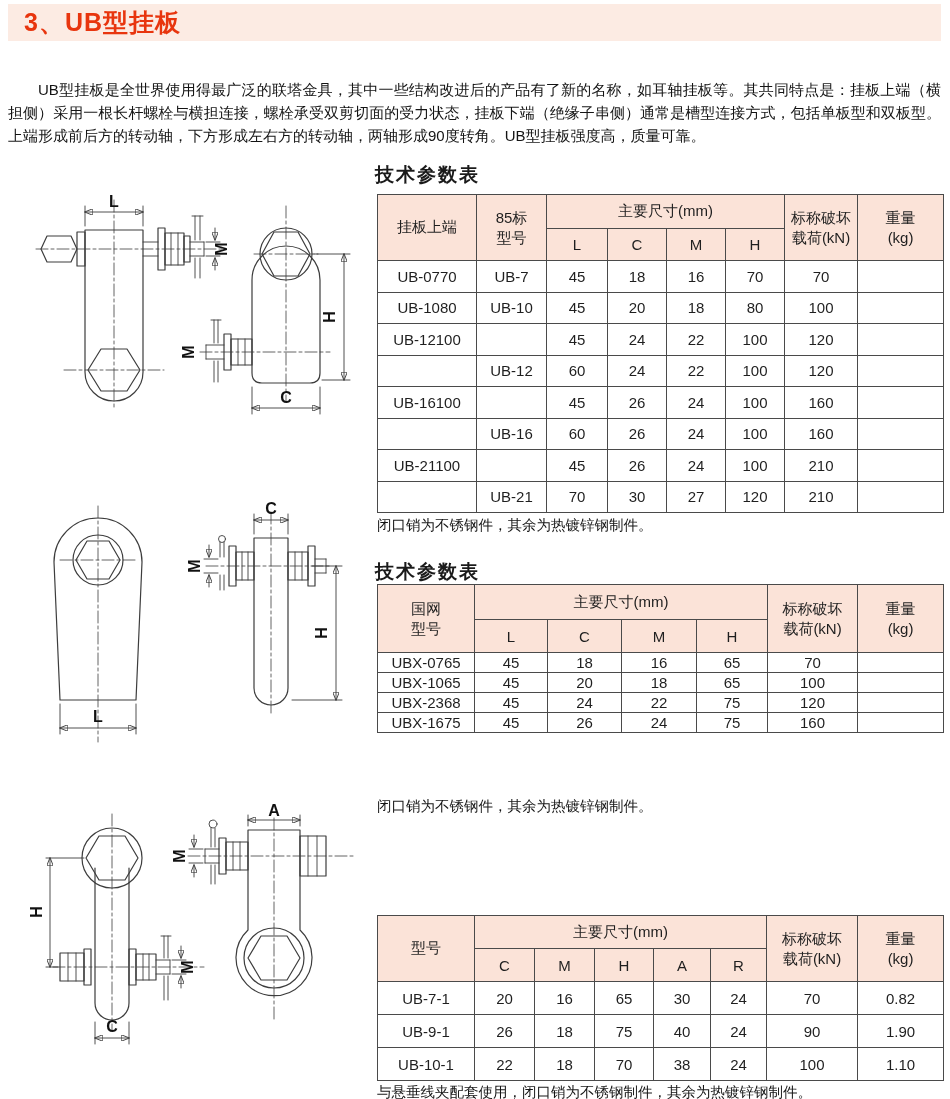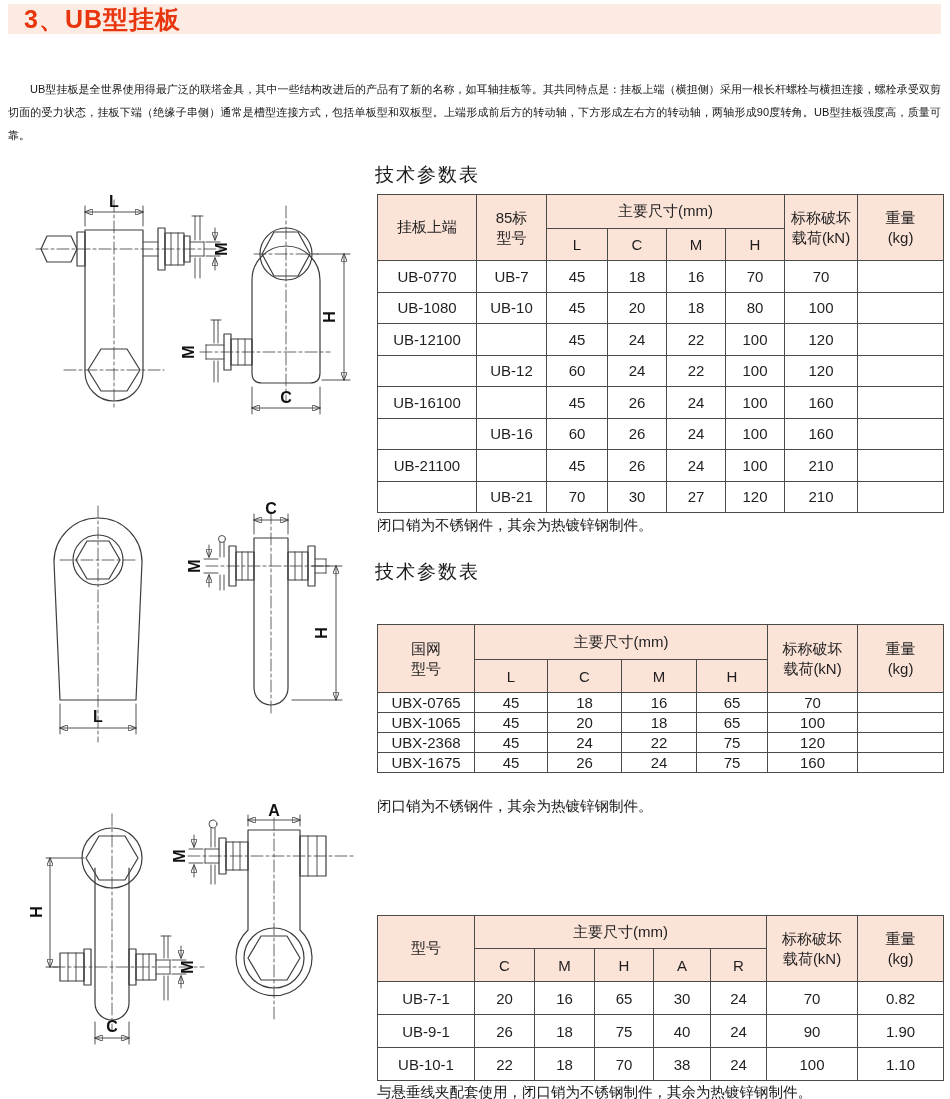--- a/index.html
+++ b/index.html
@@ -2,44 +2,44 @@
 <html><head>
 <meta charset="utf-8">
 <style>
   * { margin:0; padding:0; box-sizing:border-box; }
   html,body { background:#ffffff; }
   body {
     width:950px; height:1099px; position:relative; overflow:hidden;
     font-family:"Liberation Sans","DejaVu Sans",sans-serif; color:#222;
   }
   .banner {
-    position:absolute; left:8px; top:4px; width:933px; height:30px;
+    position:absolute; left:8px; top:4px; width:933px; height:37px;
     background:#fcebe3; display:flex; align-items:center;
   }
   .title {
     font-size:25px; font-weight:bold; color:#e8350e;
     padding-left:16px; letter-spacing:1px;
   }
   .intro {
     position:absolute; left:8px; top:78px; width:933px;
-    font-size:11px; line-height:23px; color:#141414;
+    font-size:15px; line-height:23px; color:#141414;
     text-align:justify; text-indent:2em;
   }
   .sec-h {
-    position:absolute; left:375px; font-size:19px; font-weight:400;
+    position:absolute; left:375px; font-size:19px; font-weight:700;
     color:#1a1a1a; letter-spacing:2px;
   }
   #h1 { top:162px; }
   #h2 { top:559px; }
   table.ptable {
     position:absolute; left:377px; width:566px;
     border-collapse:collapse; table-layout:fixed;
   }
   #t1 { top:194px; }
-  #t2 { top:624px; }
+  #t2 { top:584px; }
   #t3 { top:915px; }
   .ptable th, .ptable td {
     border:1px solid #4a4a4a; text-align:center; vertical-align:middle;
     font-size:15px; font-weight:normal; color:#1f1f1f; padding:0;
     overflow:hidden; white-space:nowrap;
   }
   .ptable thead th { background:#fbe3d8; }
   .ln { display:block; line-height:1.3; }
   #t1 thead tr:first-child { height:34px; }
   #t1 thead tr:last-child  { height:32px; }

